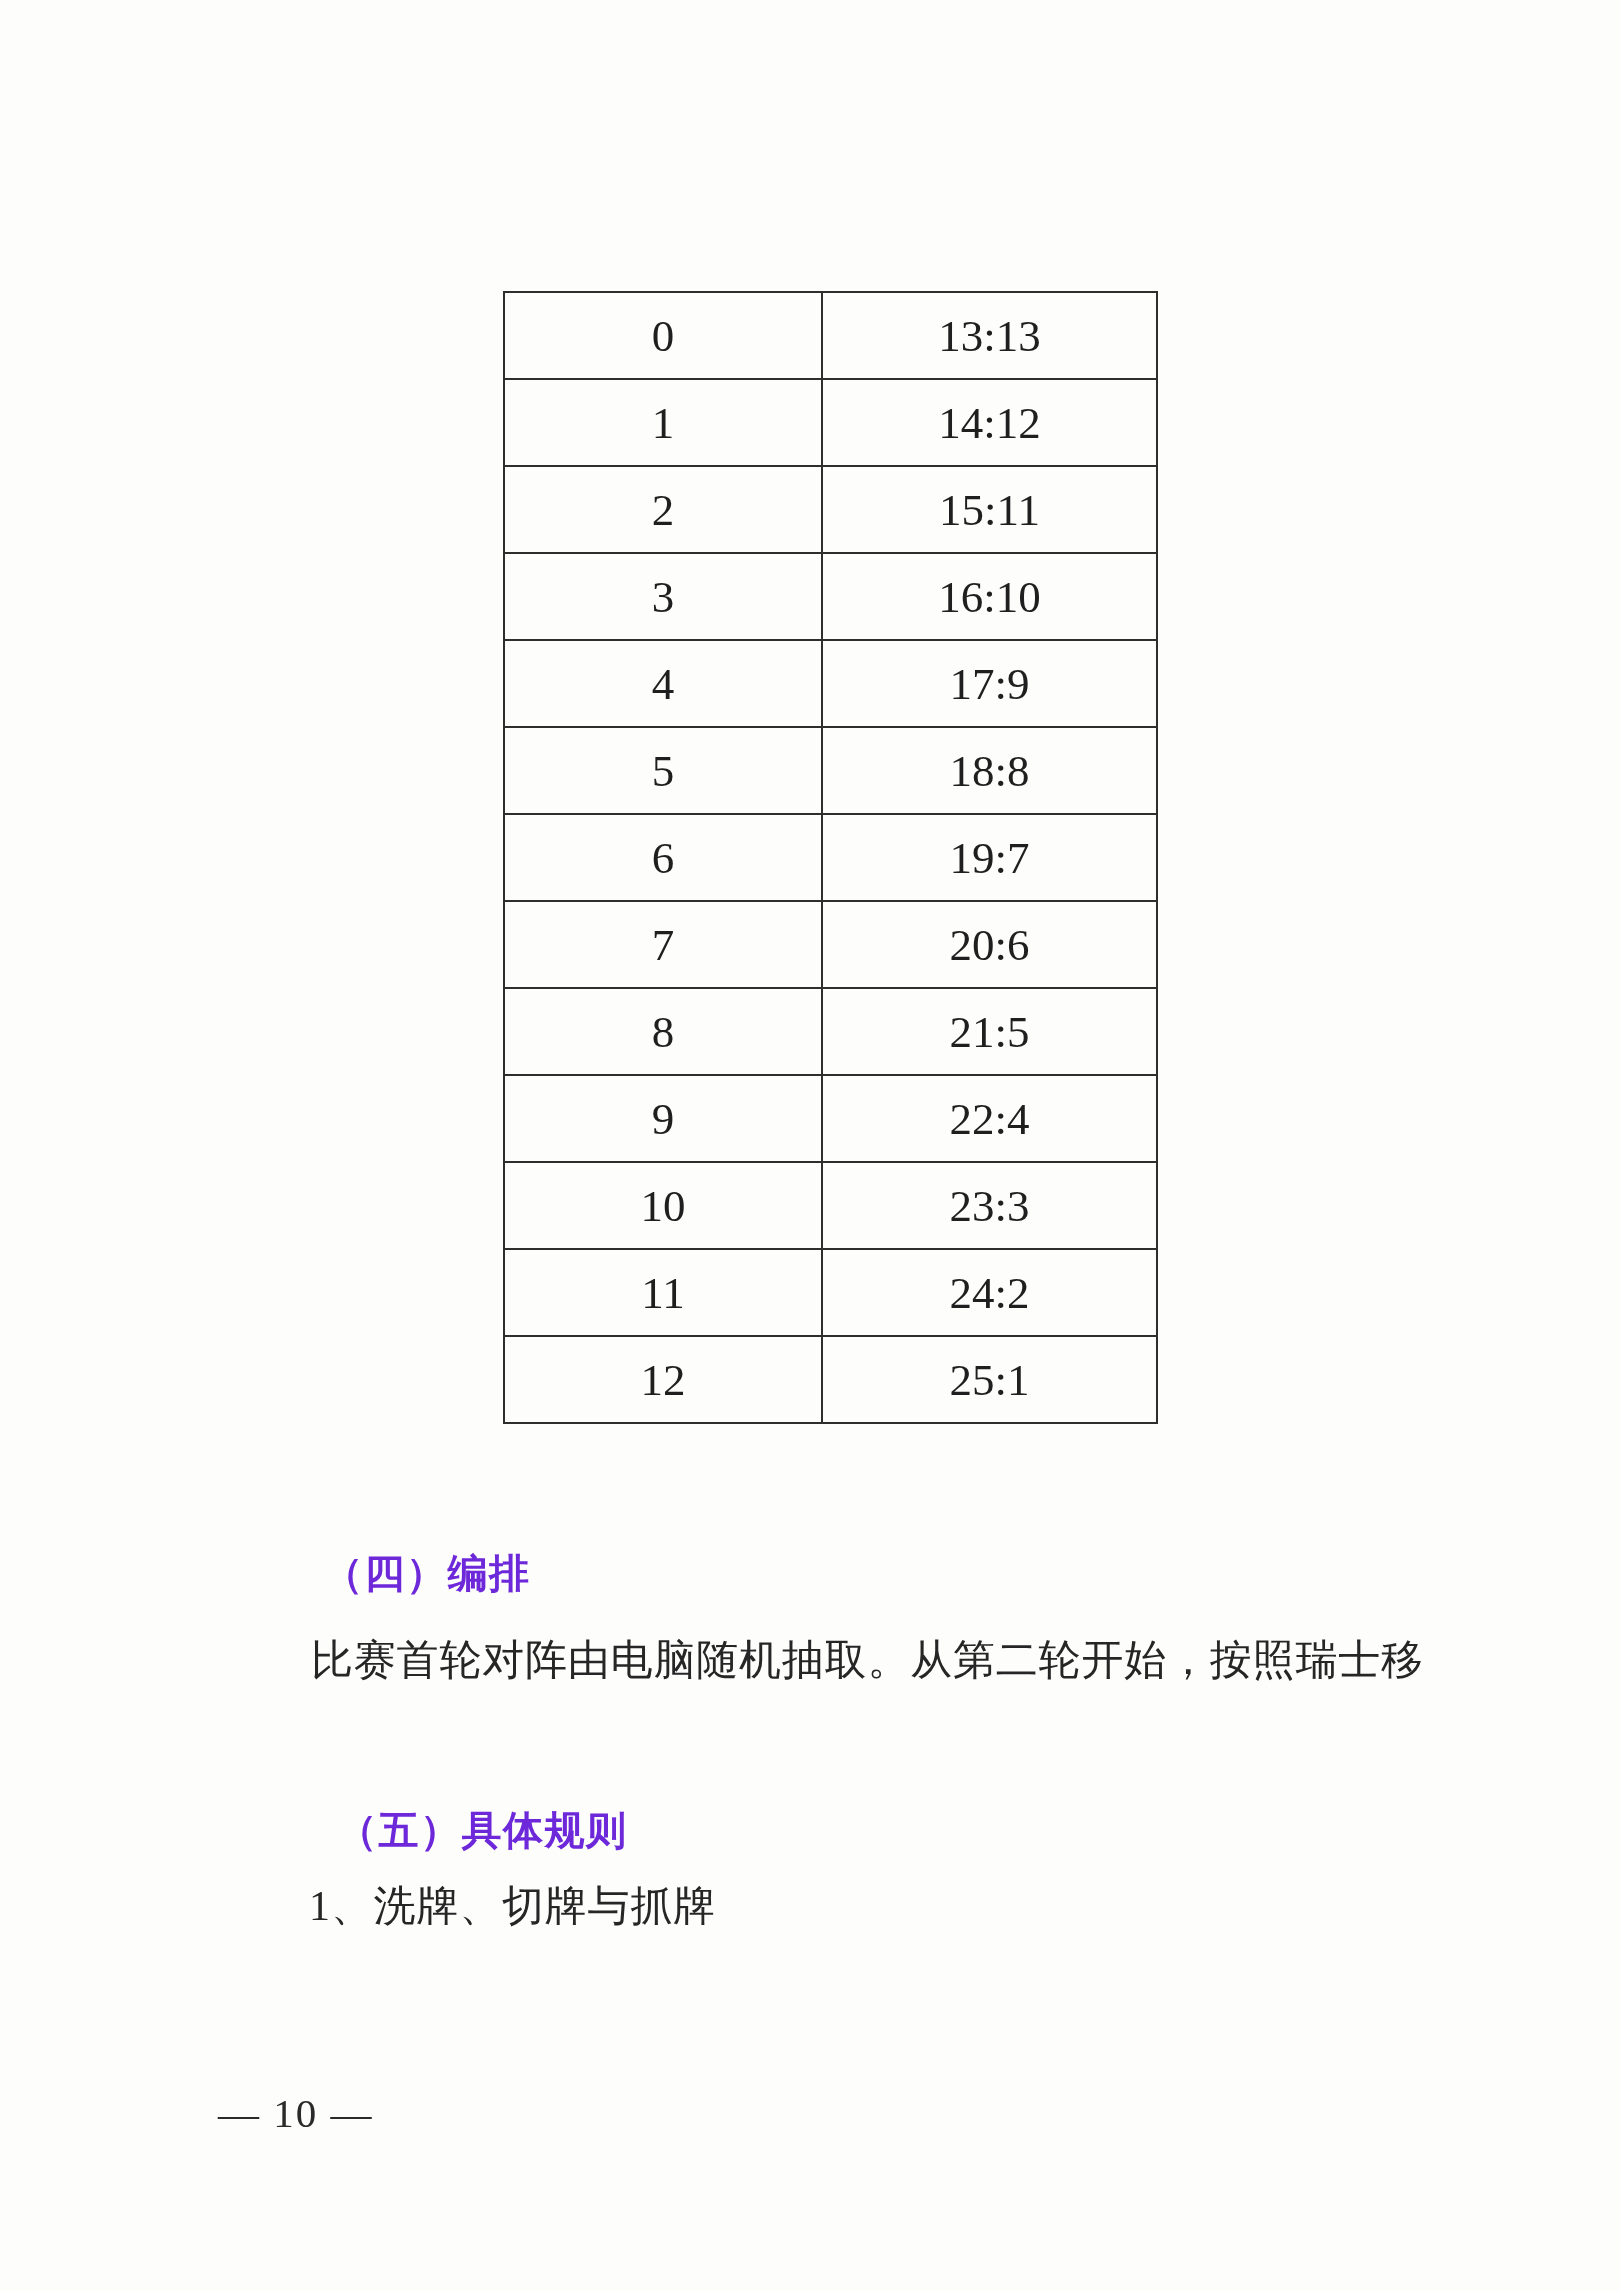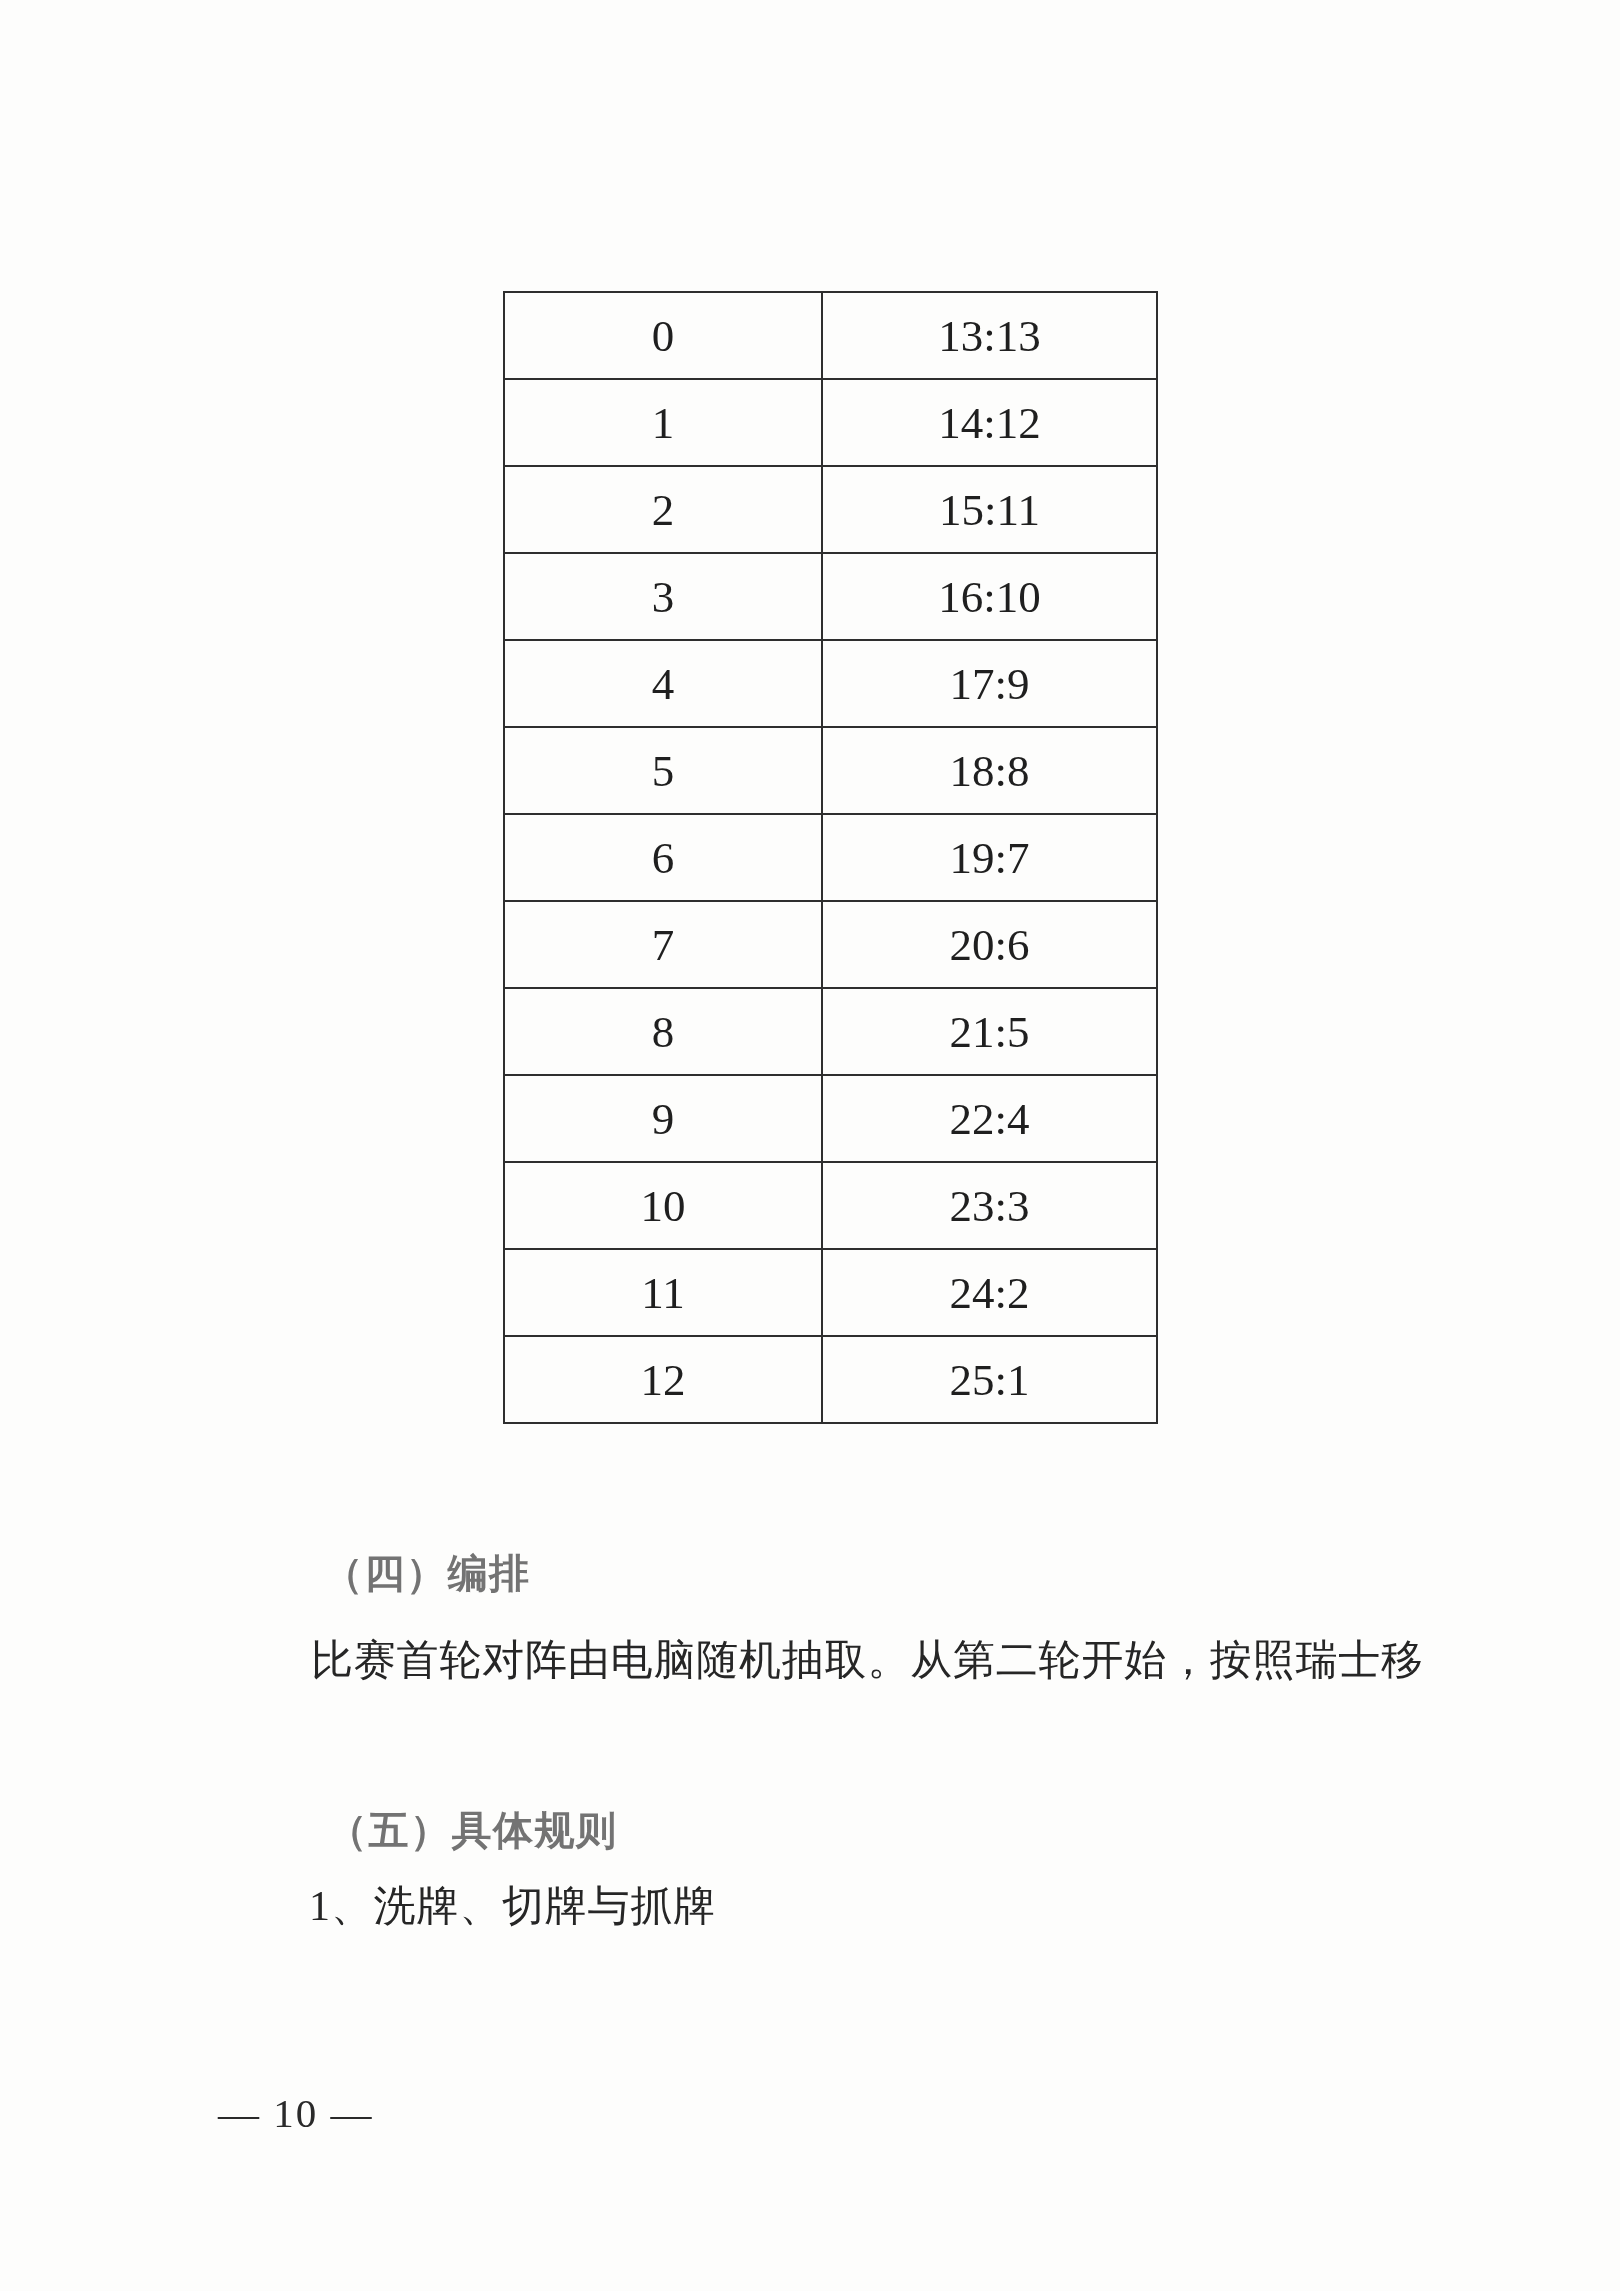--- a/index.html
+++ b/index.html
@@ -36,21 +36,21 @@
     line-height:1.08;
     white-space:pre;
     font-size:42px;
     letter-spacing:0.8px;
     color:#262626;
   }
   .heading{
     font-weight:700;
     font-size:40px;
     letter-spacing:1.5px;
-    color:#737373;
+    color:#6d28d9;
   }
   .footer{
     font-size:41px;
     letter-spacing:2px;
     color:#2a2a2a;
     margin-top:11px;
   }
 </style>
 </head>
 <body>
@@ -112,20 +112,20 @@
         <td class="col-score">25:1</td>
       </tr>
     </tbody>
   </table>
 
   <div class="txt heading" style="left:323px;top:1552px;">（四）编排</div>
 
   <div class="txt" style="left:311px;top:1638px;">比赛首轮对阵由电脑随机抽取。从第二轮开始，按照瑞士移</div>
 
 
-  <div class="txt heading" style="left:327px;top:1809px;">（五）具体规则</div>
+  <div class="txt heading" style="left:337px;top:1809px;">（五）具体规则</div>
 
   <div class="txt" style="left:309px;top:1884px;">1、洗牌、切牌与抓牌</div>
 
   <div class="txt footer" style="left:218px;top:2080px;">— 10 —</div>
 
 </div>
 
 
 </body></html>

